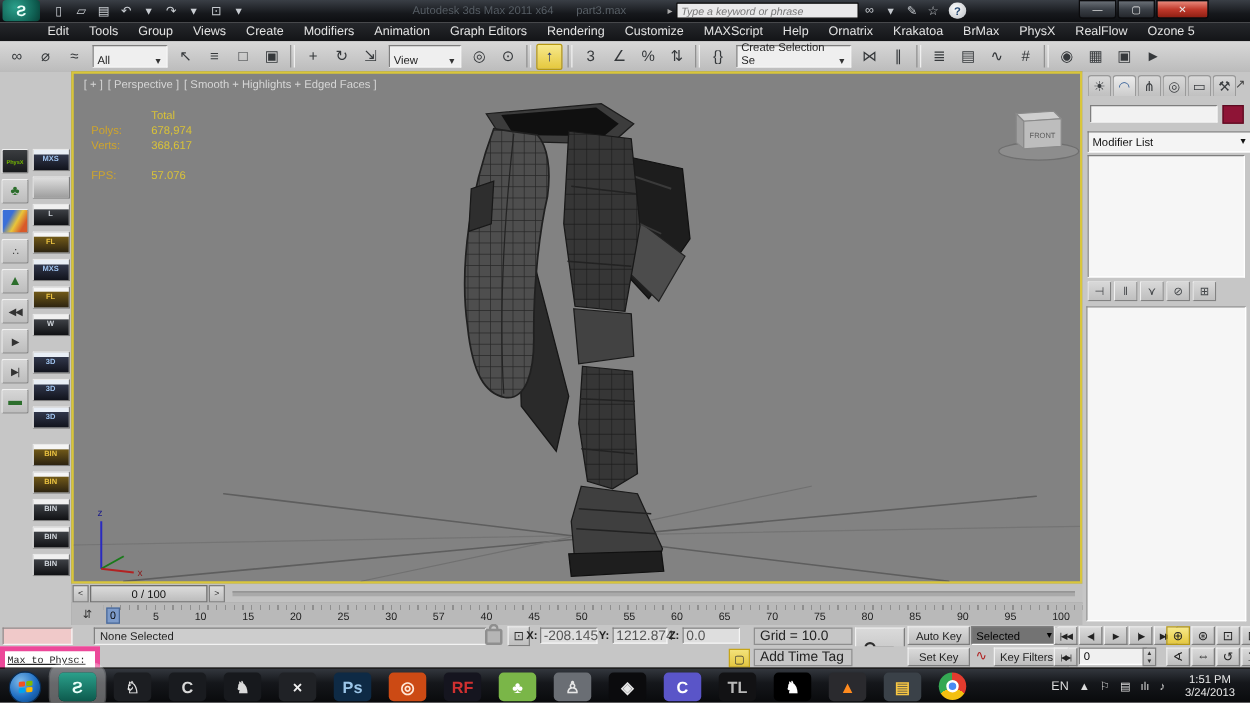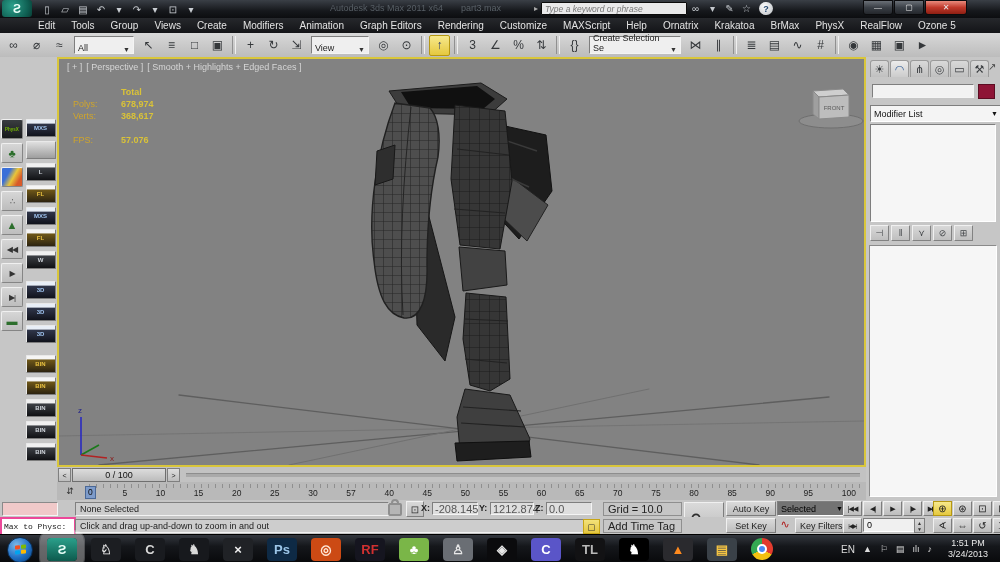--- a/index.html
+++ b/index.html
@@ -61,21 +61,21 @@
   .tile-grey{background:linear-gradient(#dfdfdf,#9e9e9e);color:#777;}
   .tile-gold{background:linear-gradient(#f5f5f5 18%,#6e5718 25%,#2c2310);color:#e8c040;}
   .tile-dark{background:linear-gradient(#f0f0f0 18%,#3c3f44 25%,#101114);color:#cfd4da;}
   
   #viewport{left:57px;top:57px;width:805px;height:406px;background:#828282;
     border:2px solid #d9c63b;}
   #vp-label{left:8px;top:3px;font-size:9px;color:#d6d6d6;display:flex;gap:4px;}
   #vp-stats{left:14px;top:27px;font-size:9px;color:#cfa52c;line-height:12px;}
   #vp-stats .row{display:flex;}
   #vp-stats .lab{width:48px;}
-  #vp-stats .val{color:#d9c238;font-weight:bold;}
+  #vp-stats .val{color:#d9c238;}
   #model-svg{left:0;top:0;}
   
   #cmdpanel{left:866px;top:57px;width:134px;height:443px;background:#c6c6c6;}
   #cp-tabs{left:4px;top:3px;}
   .cp-tab{width:17px;height:16px;display:flex;align-items:center;justify-content:center;font-size:11px;
     color:#3a3d40;border:1px solid #9a9a9a;border-bottom:none;background:linear-gradient(#d9d9d9,#c0c0c0);border-radius:3px 3px 0 0;margin-right:1px;}
   .cp-tab.active{background:linear-gradient(#ececec,#cccccc);color:#1f4f8f;}
   #cp-overflow{left:122px;top:4px;font-size:10px;color:#444;}
   #cp-name{left:6px;top:27px;width:100px;height:12px;background:#f2f2f2;border:1px solid;
     border-color:#7e7e7e #f4f4f4 #f4f4f4 #7e7e7e;}
@@ -102,22 +102,22 @@
   #ruler{flex:1;display:flex;justify-content:space-between;padding:0 8px 0 2px;
     background:repeating-linear-gradient(90deg,transparent 0 6px,#8f8f8f 6px 7px);
     background-size:100% 4px;background-repeat:no-repeat;background-position:0 1px;height:16px;align-items:flex-end;}
   .rlab{font-size:8.5px;color:#222;padding:0 2px;line-height:11px;}
   .rlab:first-child{background:#7d9bca;border:1px solid #41engt;border:1px solid #4a6896;color:#0a0a0a;}
   
   #statusrow{left:0;top:500px;width:1000px;height:17px;background:#c6c6c6;}
   #promptrow{left:0;top:517px;width:1000px;height:17px;background:#c6c6c6;border-bottom:1px solid #7f7f7f;}
   #listener-pink{left:2px;top:2px;width:54px;height:12px;background:#f0c9c9;border:1px solid;
     border-color:#8a8a8a #f5f5f5 #f5f5f5 #8a8a8a;}
-  #listener-text{left:0px;top:0px;width:70px;height:15px;background:#ffffff;border:2px solid #ec4899;
-    font-family:"Liberation Mono",monospace;font-size:8px;color:#222;display:flex;align-items:center;padding-left:2px;}
+  #listener-text{left:0px;top:0px;width:70px;height:15px;background:#ffffff;border:4px solid #ec4899;
+    font-family:"Liberation Mono",monospace;font-size:8px;color:#222;display:flex;align-items:center;padding-left:2px;text-decoration:underline;}
   .sunken{background:#cdcdcd;border:1px solid;border-color:#808080 #f2f2f2 #f2f2f2 #808080;}
   #none-selected{left:75px;top:2px;width:308px;height:12px;font-size:9px;color:#222;
     display:flex;align-items:center;padding-left:4px;}
   #lock-icon{left:388px;top:3px;width:10px;height:9px;border:2px solid #8f8f8f;border-radius:2px;background:#b5b5b5;}
   #lock-icon:before{content:"";position:absolute;left:1px;top:-6px;width:4px;height:4px;
     border:2px solid #8f8f8f;border-bottom:none;border-radius:4px 4px 0 0;}
   #abs-icon{left:406px;top:1px;width:16px;height:14px;display:flex;align-items:center;justify-content:center;
     font-size:10px;color:#333;background:linear-gradient(#d9d9d9,#bfbfbf);border:1px solid;border-color:#f0f0f0 #7f7f7f #7f7f7f #f0f0f0;}
   .coord-lab{top:3px;font-size:9px;font-weight:bold;color:#222;}
   .coord-field{top:2px;height:11px;background:#dedede;border:1px solid;border-color:#7f7f7f #f4f4f4 #f4f4f4 #7f7f7f;
@@ -503,21 +503,20 @@
     <span class="abs flex" style="left:933px;top:1px">
         <span class="gbtn navico active">⊕</span>
         <span class="gbtn navico">⊛</span>
         <span class="gbtn navico">⊡</span>
         <span class="gbtn navico">⊞</span>
       </span>
   </div>
 
   <div id="promptrow" class="abs">
     <div id="listener-text" class="abs">Max to Physc:</div>
-    <div id="prompt-box" class="abs sunken">Click and drag up-and-down to zoom in and out</div>
     <span class="abs" id="win-toggle">▢</span>
     <span class="abs flatbox" style="left:603px;top:2px;width:73px">Add Time Tag</span>
     <span class="abs gbtn" id="set-key">Set Key</span>
     <span class="abs" id="curve-ico">∿</span>
     <span class="abs gbtn" id="key-filters">Key Filters...</span>
     <span class="abs gbtn" style="left:843px;top:1px;width:17px;height:13px;font-size:6px;letter-spacing:-1px">|◀▶|</span>
     <span class="abs" id="frame-field">0</span>
     <span class="abs" id="frame-spin">
       <span style="font-size:5px">▲</span>
       <span style="font-size:5px">▼</span>

